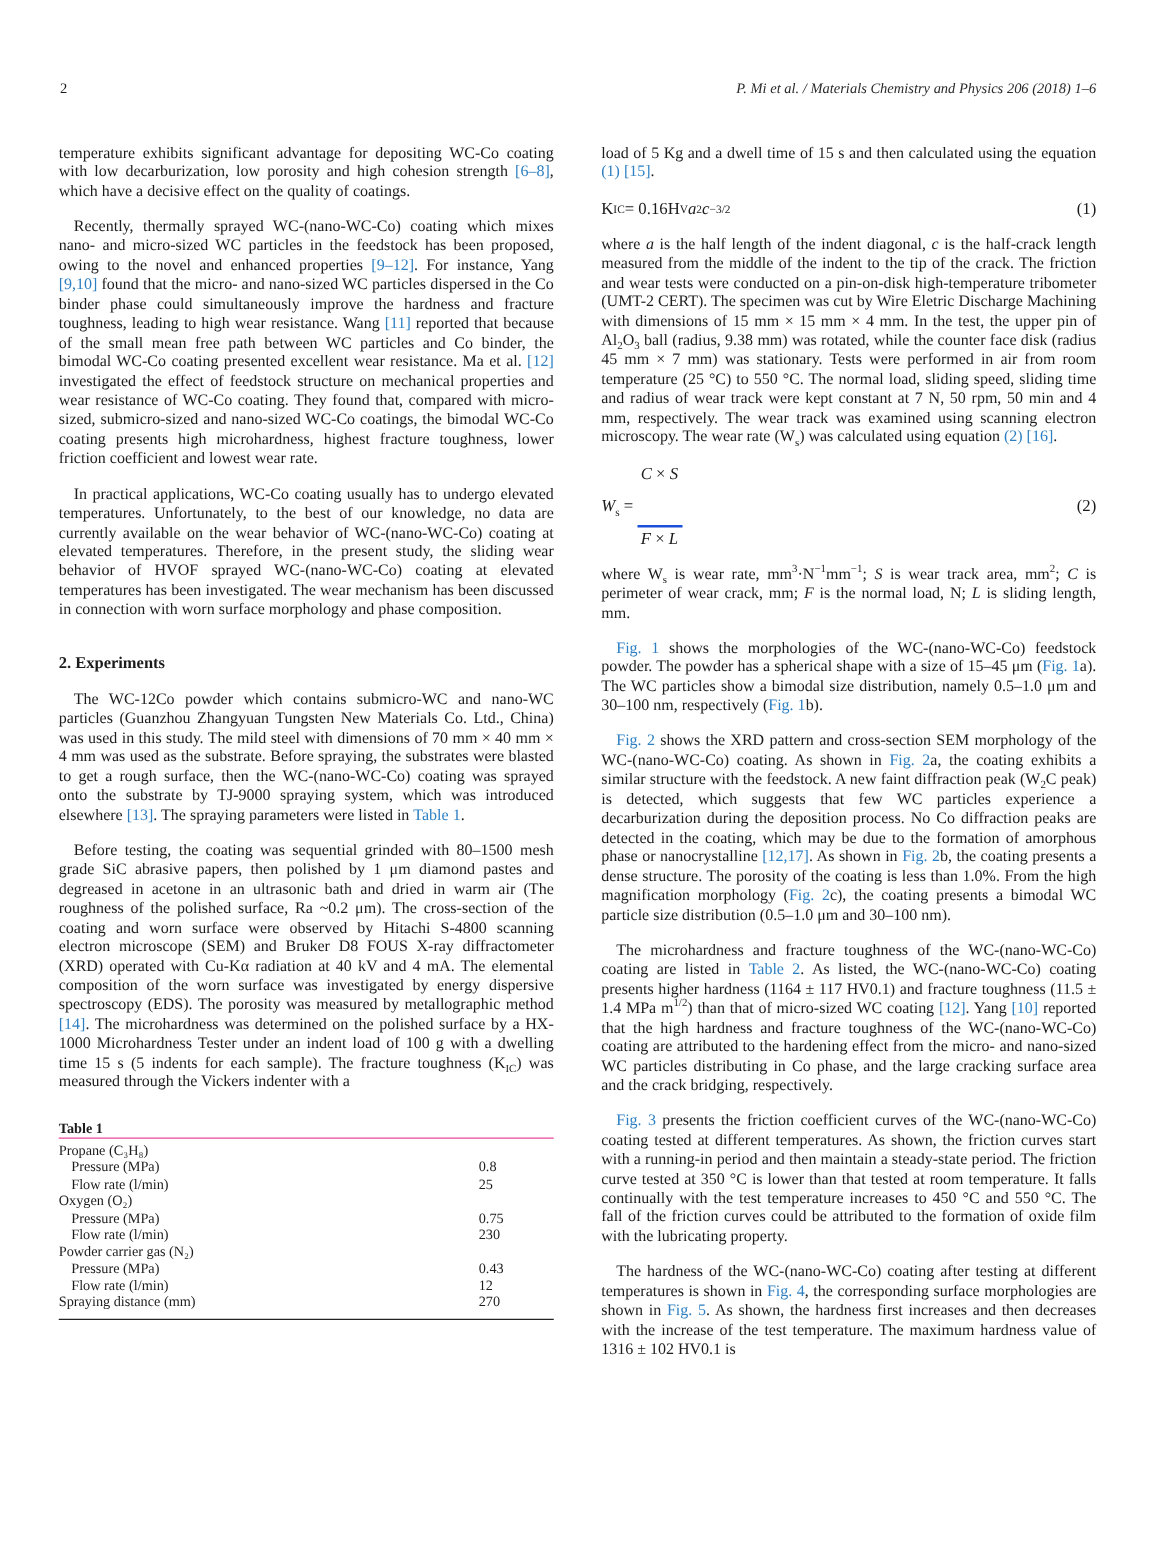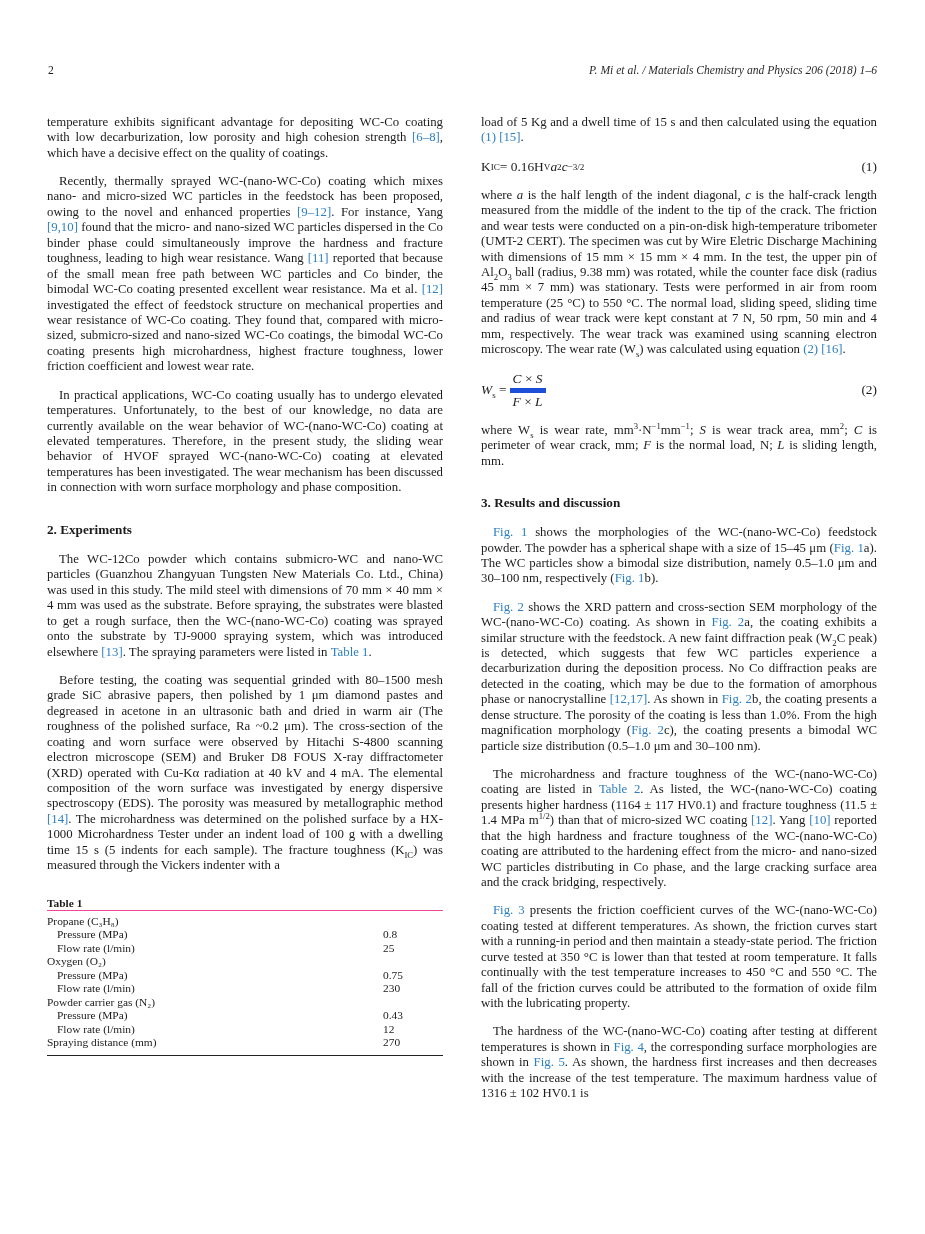--- a/index.html
+++ b/index.html
@@ -11,23 +11,23 @@
   .columns{display:flex;gap:38px;}
   .col{width:396px;}
   .para{font-size:12.8px;line-height:15.45px;text-align:justify;hyphens:auto;-webkit-hyphens:auto;}
   .para.indent{text-indent:12px;}
   .section-heading{font-size:13.2px;font-weight:700;margin:26px 0 14px;}
   sub,sup{font-size:68%;line-height:0;}
   .ref-link{color:var(--link-color,#2d7fc1);cursor:pointer;font-family:Liberation Serif, serif;}
   .equation{display:flex;align-items:center;margin:13px 0;font-size:13.4px;}
   .eq-body{flex:1;display:flex;align-items:center;}
   .eq-number{margin-left:8px;}
-  .frac{display:inline-flex;flex-direction:column;vertical-align:middle;margin:0 3px;}
+  .frac{display:inline-flex;flex-direction:column;vertical-align:middle;margin:0 3px;gap:32px;}
   .frac-num{display:block;padding:0 3px 1px;}
-  .frac-den{display:block;border-top:5px solid #1d4ed8;padding:1px 3px 0;}
+  .frac-den{display:block;border-top:2px solid #1d4ed8;padding:1px 3px 0;}
   .table-block{margin-top:22px;font-size:11.4px;}
   .tbl-label{font-weight:700;line-height:14px;}
   .tbl-caption{line-height:14px;margin:2px 0 7px;}
   .tbl-body{border-top:1px solid #ec4899;border-bottom:1px solid #222;padding:4px 0 5px;}
   .tbl-row{display:flex;line-height:13.5px;}
   .tbl-row .lbl{flex:1;}
   .tbl-row.sub .lbl{padding-left:10px;}
   .tbl-row .val{width:60px;}
 </style>
 </head>
@@ -121,21 +121,20 @@
           <span><span style="font-style: italic;">W</span><sub>s</sub><span> = </span></span>
           <span class="frac">
             <span class="frac-num"><span style="font-style: italic;">C</span><span> × </span><span style="font-style: italic;">S</span></span>
             <span class="frac-den"><span style="font-style: italic;">F</span><span> × </span><span style="font-style: italic;">L</span></span>
           </span>
         </span>
         <span class="eq-number">(2)</span>
       </div>
 
       <p class="para"><span>where W</span><sub>s</sub><span> is wear rate, mm</span><sup>3</sup><span>·N</span><sup>−1</sup><span>mm</span><sup>−1</sup><span>; </span><span style="font-style: italic;">S</span><span> is wear track area, mm</span><sup>2</sup><span>; </span><span style="font-style: italic;">C</span><span> is perimeter of wear crack, mm; </span><span style="font-style: italic;">F</span><span> is the normal load, N; </span><span style="font-style: italic;">L</span><span> is sliding length, mm.</span></p>
-      <h2 class="section-heading">3. Results and discussion</h2>
       <p class="para indent"><span class="ref-link">Fig. 1</span><span> shows the morphologies of the WC-(nano-WC-Co) feedstock powder. The powder has a spherical shape with a size of 15–45 μm (</span><span class="ref-link">Fig. 1</span><span>a). The WC particles show a bimodal size distribution, namely 0.5–1.0 μm and 30–100 nm, respectively (</span><span class="ref-link">Fig. 1</span><span>b).</span></p>
       <p class="para indent"><span class="ref-link">Fig. 2</span><span> shows the XRD pattern and cross-section SEM morphology of the WC-(nano-WC-Co) coating. As shown in </span><span class="ref-link">Fig. 2</span><span>a, the coating exhibits a similar structure with the feedstock. A new faint diffraction peak (W</span><sub>2</sub><span>C peak) is detected, which suggests that few WC particles experience a decarburization during the deposition process. No Co diffraction peaks are detected in the coating, which may be due to the formation of amorphous phase or nanocrystalline </span><span class="ref-link">[12,17]</span><span>. As shown in </span><span class="ref-link">Fig. 2</span><span>b, the coating presents a dense structure. The porosity of the coating is less than 1.0%. From the high magnification morphology (</span><span class="ref-link">Fig. 2</span><span>c), the coating presents a bimodal WC particle size distribution (0.5–1.0 μm and 30–100 nm).</span></p>
       <p class="para indent"><span>The microhardness and fracture toughness of the WC-(nano-WC-Co) coating are listed in </span><span class="ref-link">Table 2</span><span>. As listed, the WC-(nano-WC-Co) coating presents higher hardness (1164 ± 117 HV0.1) and fracture toughness (11.5 ± 1.4 MPa m</span><sup>1/2</sup><span>) than that of micro-sized WC coating </span><span class="ref-link">[12]</span><span>. Yang </span><span class="ref-link">[10]</span><span> reported that the high hardness and fracture toughness of the WC-(nano-WC-Co) coating are attributed to the hardening effect from the micro- and nano-sized WC particles distributing in Co phase, and the large cracking surface area and the crack bridging, respectively.</span></p>
       <p class="para indent"><span class="ref-link">Fig. 3</span><span> presents the friction coefficient curves of the WC-(nano-WC-Co) coating tested at different temperatures. As shown, the friction curves start with a running-in period and then maintain a steady-state period. The friction curve tested at 350 °C is lower than that tested at room temperature. It falls continually with the test temperature increases to 450 °C and 550 °C. The fall of the friction curves could be attributed to the formation of oxide film with the lubricating property.</span></p>
       <p class="para indent"><span>The hardness of the WC-(nano-WC-Co) coating after testing at different temperatures is shown in </span><span class="ref-link">Fig. 4</span><span>, the corresponding surface morphologies are shown in </span><span class="ref-link">Fig. 5</span><span>. As shown, the hardness first increases and then decreases with the increase of the test temperature. The maximum hardness value of 1316 ± 102 HV0.1 is</span></p>
     </div>
 
   </div>
 </div>
 

